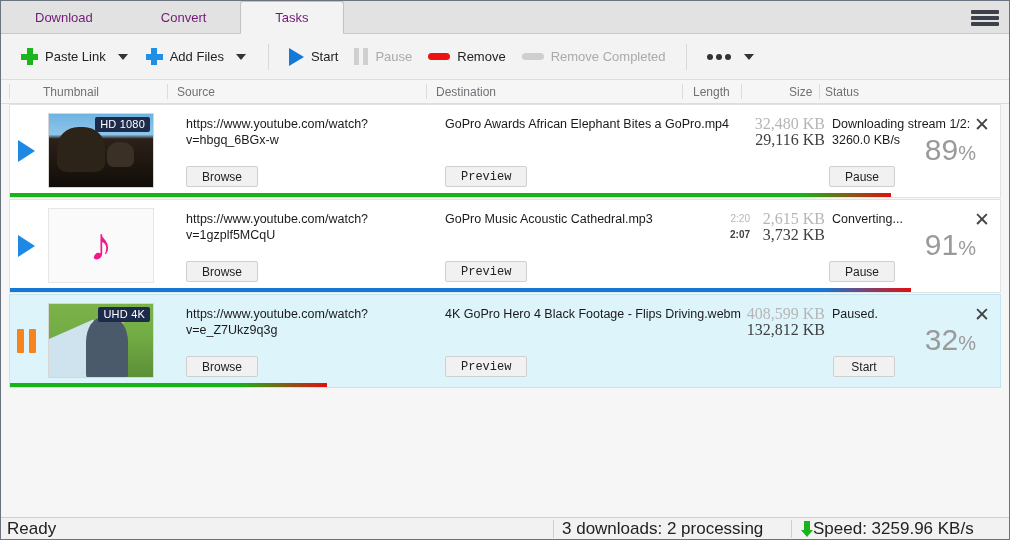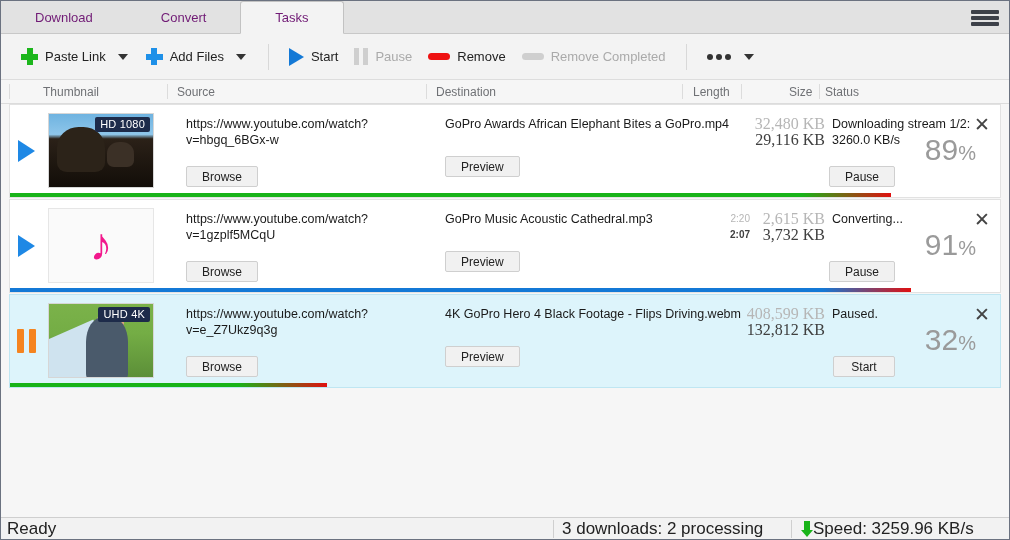--- a/index.html
+++ b/index.html
@@ -202,21 +202,21 @@
     position: absolute;
     height: 21px; min-width: 57px;
     padding: 0 15px;
     background: #f1f1f1;
     border: 1px solid #cfcfcf;
     border-radius: 2px;
     font-size: 12px; color: #222;
     display: flex; align-items: center; justify-content: center;
   }
   .btn.browse  { left: 176px; bottom: 10px; }
-  .btn.preview { left: 435px; bottom: 20px; }
+  .btn.preview { left: 435px; bottom: 10px; font-family: Liberation Mono, monospace; }
   .btn.act     { right: 105px; bottom: 10px; min-width: 62px; }
 
   .pbar {
     position: absolute; left: 0; bottom: 0; height: 4px; width: 100%;
     background: transparent;
   }
   .pbar .fill { position: absolute; left: 0; top: 0; height: 4px; }
   .pbar .tail { position: absolute; top: 0; height: 4px; }
 
   

